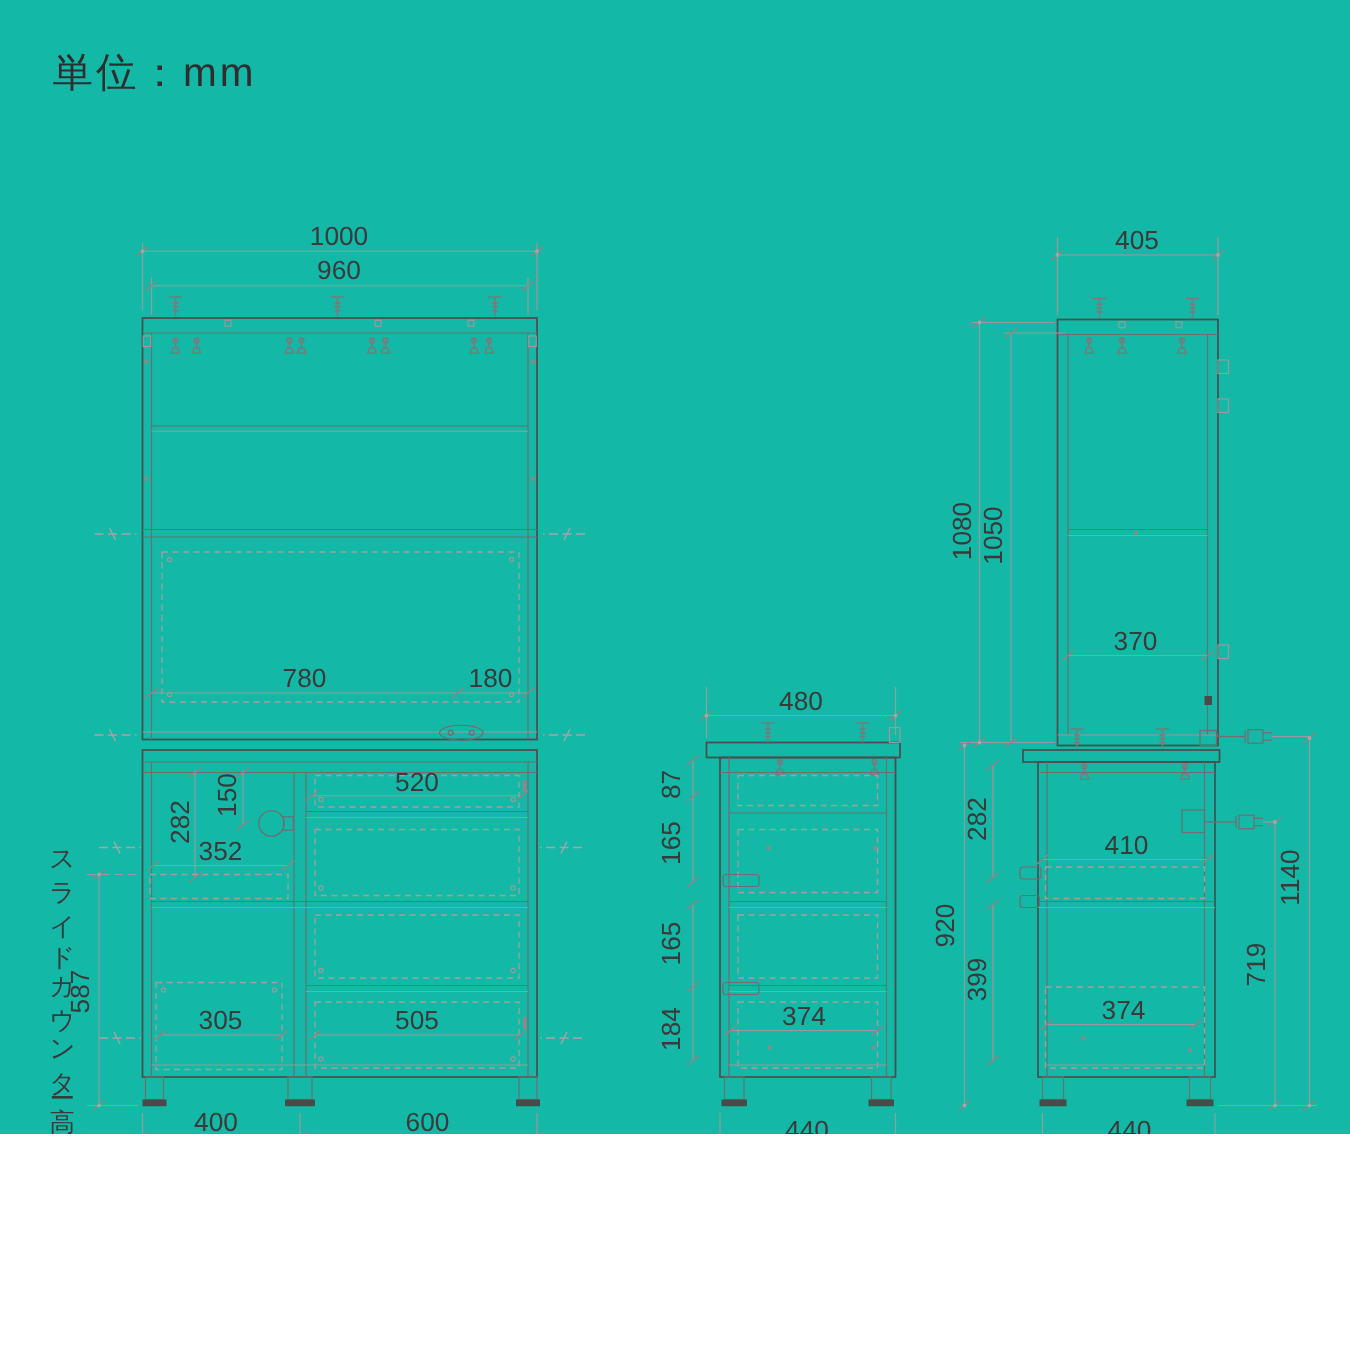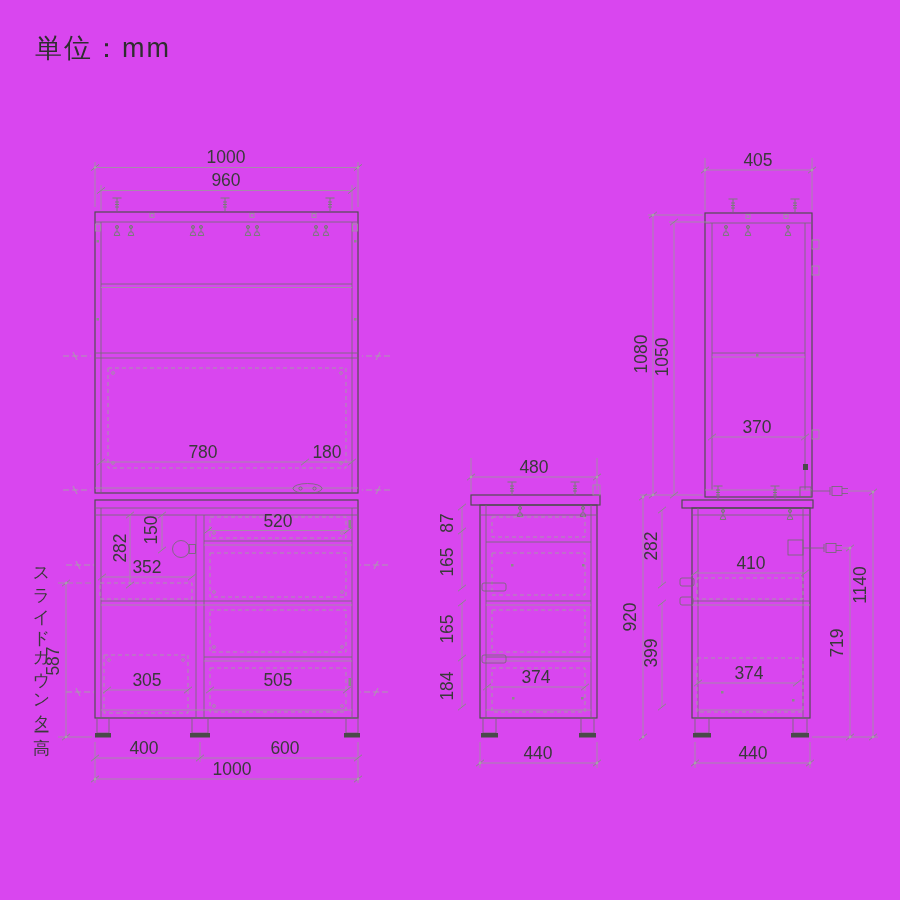--- a/index.html
+++ b/index.html
@@ -1,16 +1,16 @@
 <!DOCTYPE html>
 <html><head>
 <meta charset="utf-8">
 <style>
   html,body{margin:0;padding:0;background:#ffffff;}
-  #stage{position:relative;width:900px;height:900px;background:#d946ef;overflow:hidden;
+  #stage{position:relative;width:900px;height:756px;background:#14b8a6;overflow:hidden;
          font-family:"Liberation Sans","DejaVu Sans",sans-serif;}
   svg{position:absolute;left:0;top:0;}
   svg text{font-family:"Liberation Sans","DejaVu Sans",sans-serif;fill:#3a3a3a;}
   .dim{font-size:17.5px;}
   .title{font-size:27px;fill:#2e2e2e;letter-spacing:2px;}
   .outline{stroke:#4d4d4d;stroke-width:1.15;fill:none;}
   .thin{stroke:#6e6e6e;stroke-width:0.8;fill:none;}
   .lite{stroke:#9a9a9a;stroke-width:0.8;fill:none;}
   .dash{stroke:#a0a0a0;stroke-width:0.9;fill:none;stroke-dasharray:4 3;}
   .feet{fill:#4a4a4a;stroke:none;}

